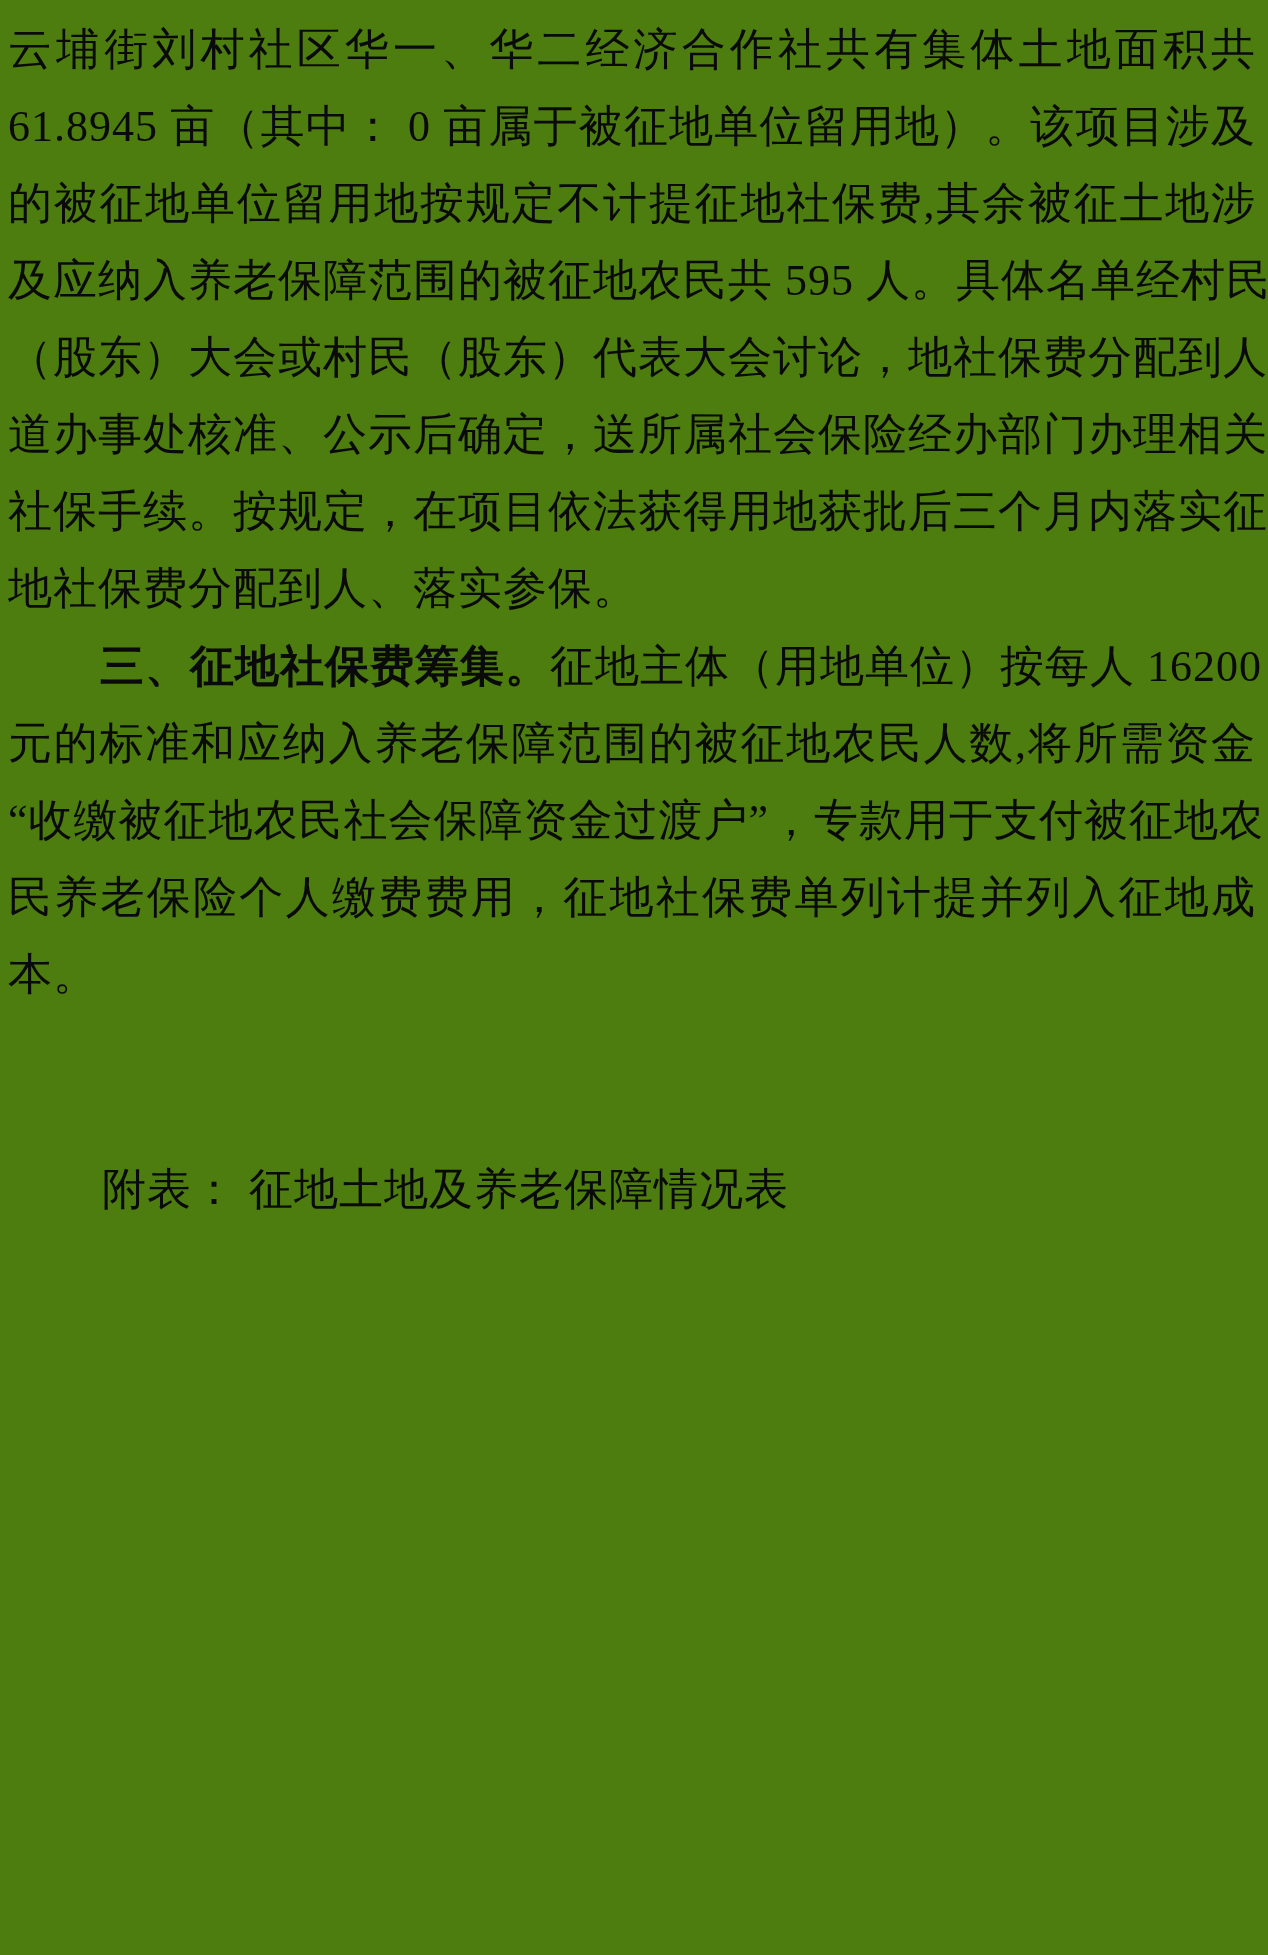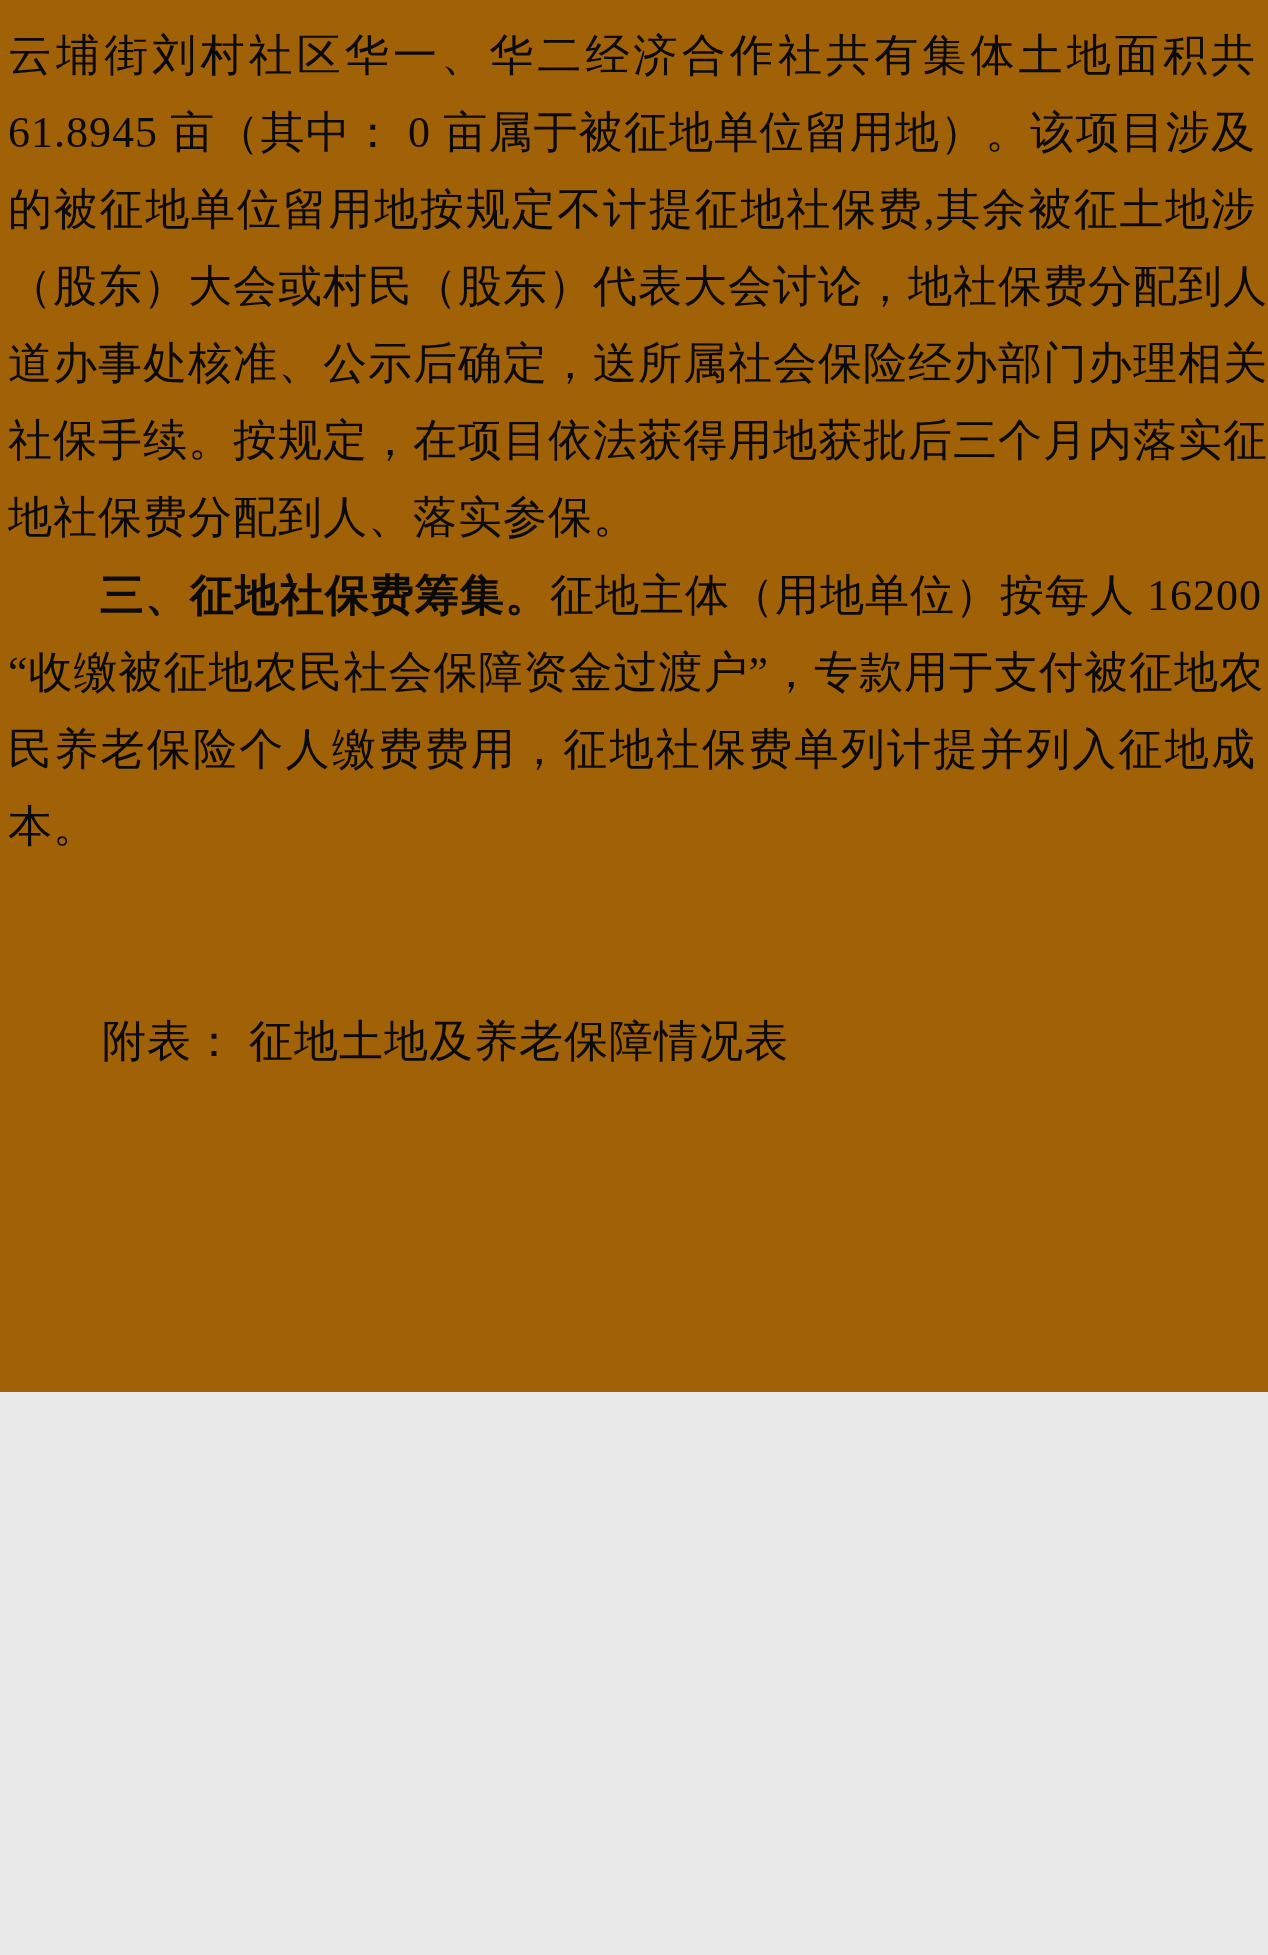--- a/index.html
+++ b/index.html
@@ -3,27 +3,27 @@
 <meta charset="utf-8">
 <style>
   html, body {
     margin: 0;
     padding: 0;
     background: #e9e9e9;
   }
   .page {
     position: relative;
     width: 1268px;
-    height: 1392px;
+    height: 1955px;
     margin: 0 auto;
-    background: #a16207;
+    background: #4d7c0f;
     color: #0a0a0a;
     font-family: "Liberation Serif", "DejaVu Serif", serif;
     box-sizing: border-box;
-    padding: 17px 12px 0 8px;
+    padding: 11px 12px 0 8px;
     overflow: hidden;
   }
   .line {
     font-size: 44px;
     line-height: 77px;
     letter-spacing: 1px;
     text-align: justify;
     text-align-last: justify;
     white-space: nowrap;
   }
@@ -50,27 +50,29 @@
   }
 </style>
 </head>
 <body>
 
 <div class="page">
 
   <div class="line">云埔街刘村社区华一、华二经济合作社共有集体土地面积共</div>
   <div class="line">61.8945 亩（其中： 0 亩属于被征地单位留用地）。该项目涉及</div>
   <div class="line">的被征地单位留用地按规定不计提征地社保费,其余被征土地涉</div>
+  <div class="line">及应纳入养老保障范围的被征地农民共 595 人。具体名单经村民</div>
   <div class="line">（股东）大会或村民（股东）代表大会讨论，地社保费分配到人</div>
   <div class="line">道办事处核准、公示后确定，送所属社会保险经办部门办理相关</div>
   <div class="line">社保手续。按规定，在项目依法获得用地获批后三个月内落实征</div>
   <div class="line short">地社保费分配到人、落实参保。</div>
 
   <div class="line indent2">
     <span class="heading-bold">三、征地社保费筹集。</span><span>征地主体（用地单位）按每人 16200</span>
   </div>
+  <div class="line">元的标准和应纳入养老保障范围的被征地农民人数,将所需资金</div>
   <div class="line">“收缴被征地农民社会保障资金过渡户”，专款用于支付被征地农</div>
   <div class="line">民养老保险个人缴费费用，征地社保费单列计提并列入征地成</div>
   <div class="line short">本。</div>
 
   <div class="attachment">附表： 征地土地及养老保障情况表</div>
 
 </div>
 
 </body></html>

